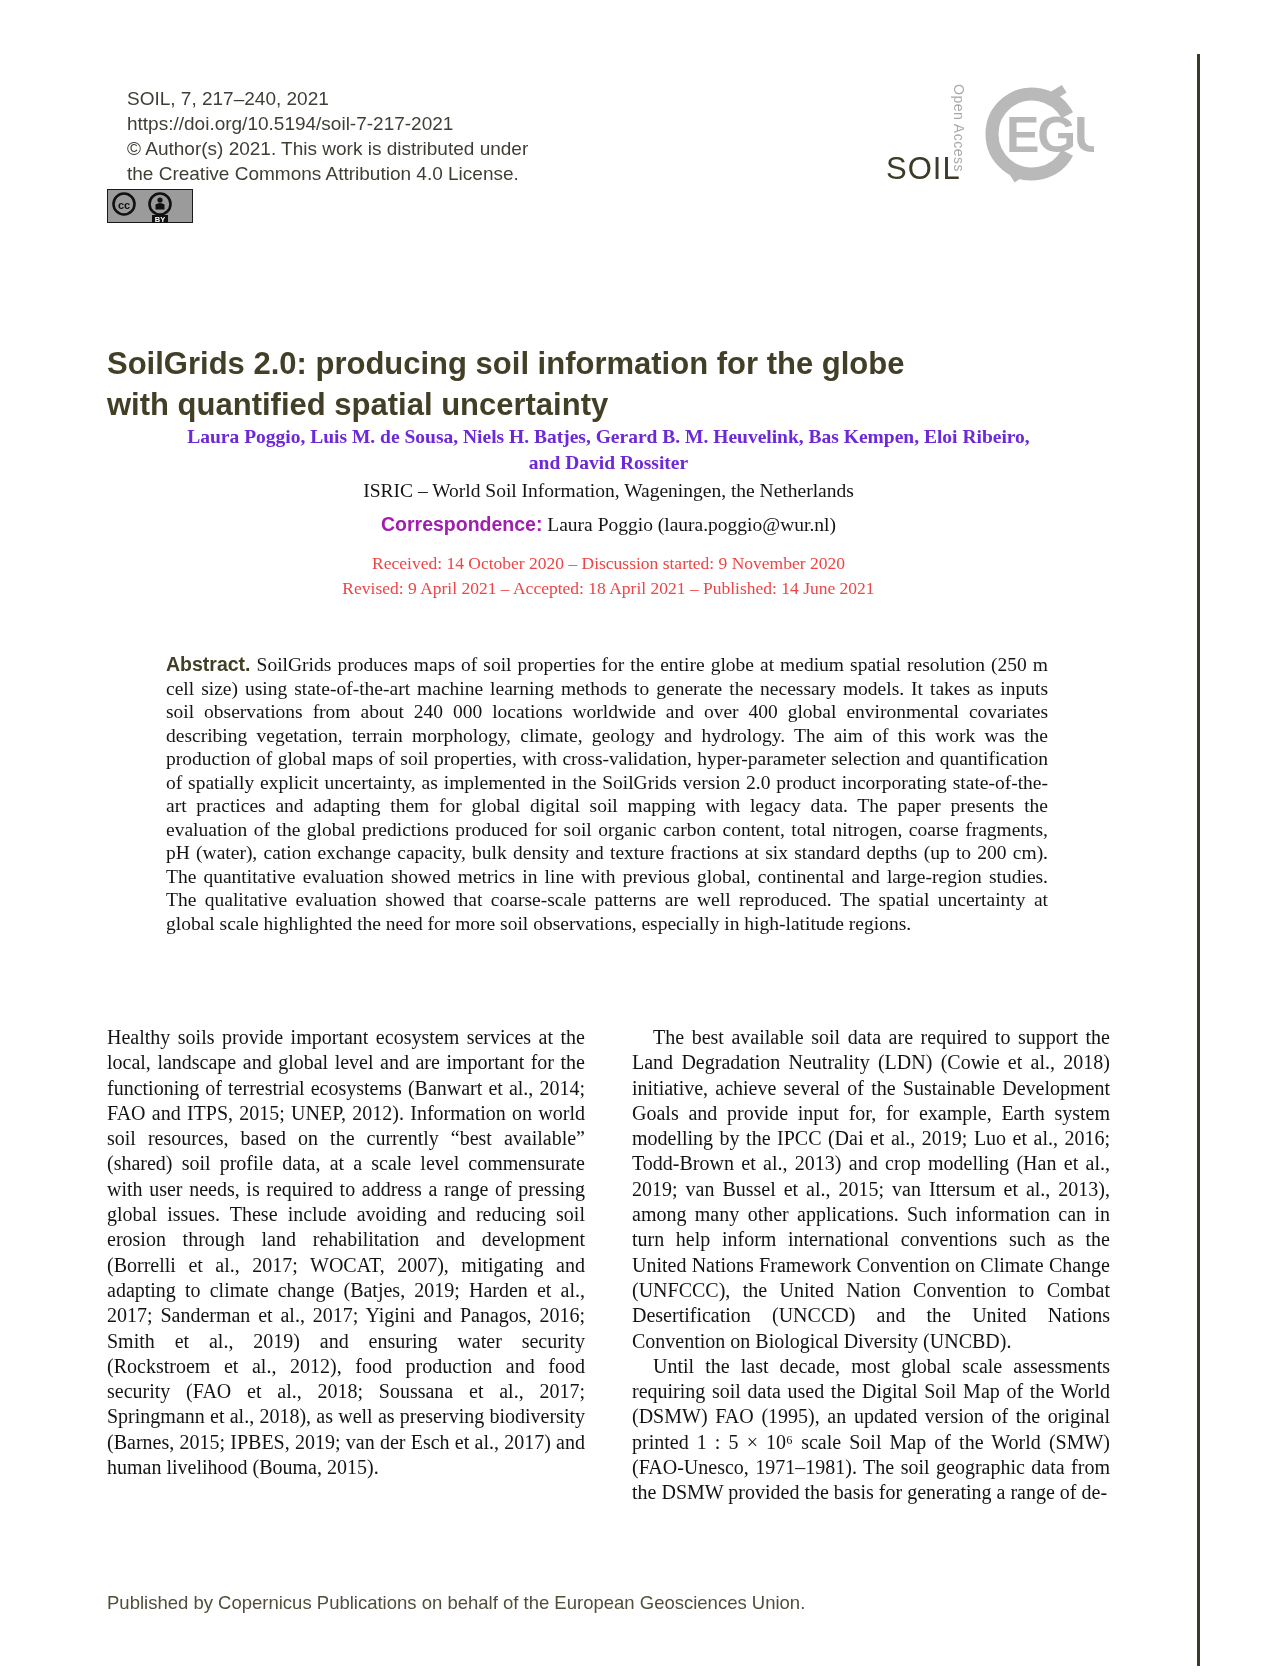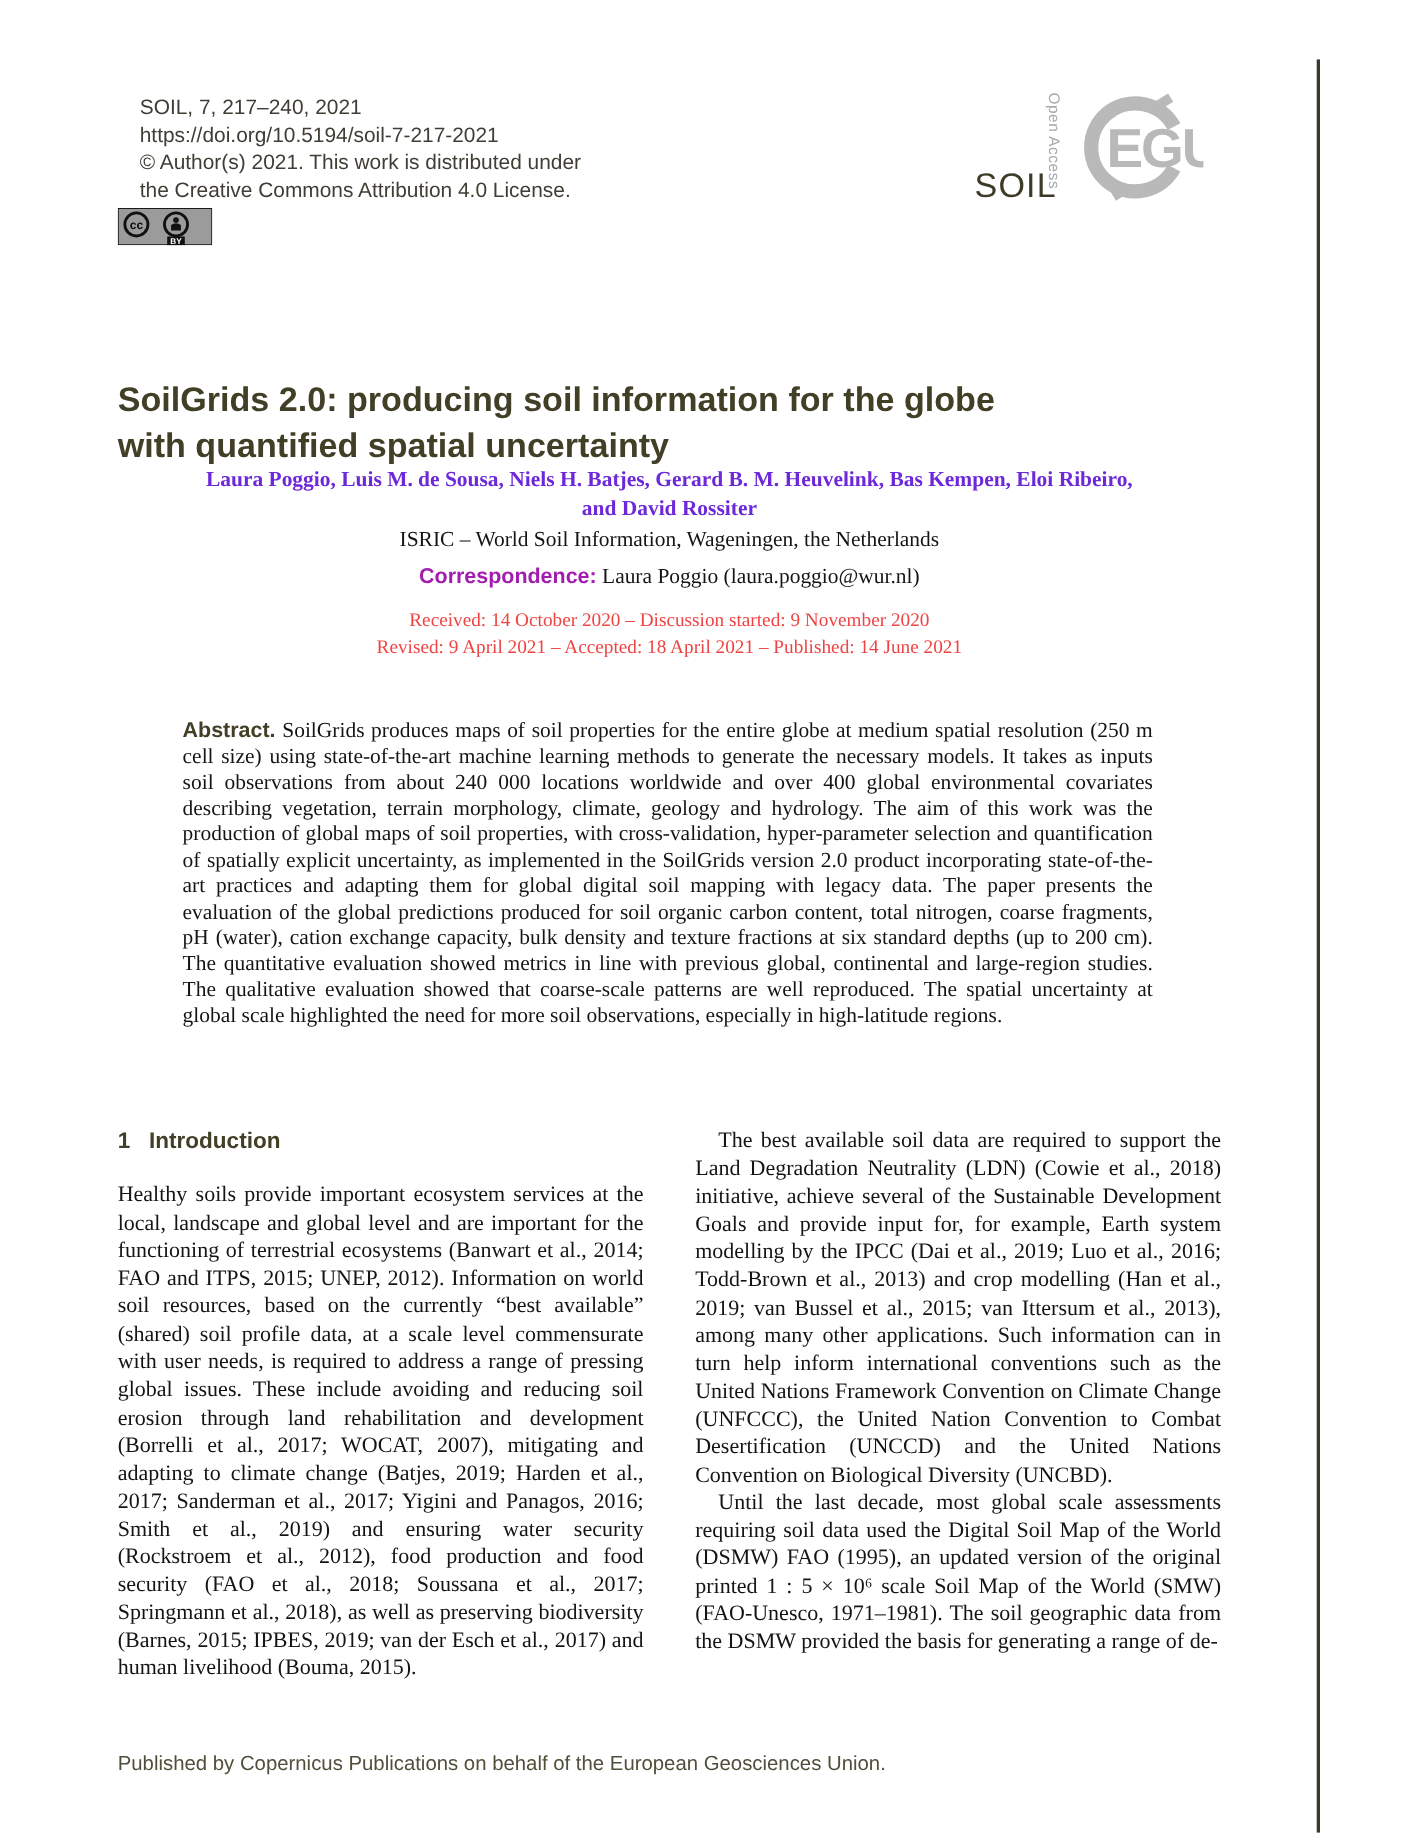--- a/index.html
+++ b/index.html
@@ -148,23 +148,20 @@
     <div>Received: 14 October 2020 – Discussion started: 9 November 2020</div>
     <div>Revised: 9 April 2021 – Accepted: 18 April 2021 – Published: 14 June 2021</div>
   </div>
 
   <div class="abstract">
     <span class="label">Abstract.</span>
     <span>SoilGrids produces maps of soil properties for the entire globe at medium spatial resolution (250 m cell size) using state-of-the-art machine learning methods to generate the necessary models. It takes as inputs soil observations from about 240 000 locations worldwide and over 400 global environmental covariates describing vegetation, terrain morphology, climate, geology and hydrology. The aim of this work was the production of global maps of soil properties, with cross-validation, hyper-parameter selection and quantification of spatially explicit uncertainty, as implemented in the SoilGrids version 2.0 product incorporating state-of-the-art practices and adapting them for global digital soil mapping with legacy data. The paper presents the evaluation of the global predictions produced for soil organic carbon content, total nitrogen, coarse fragments, pH (water), cation exchange capacity, bulk density and texture fractions at six standard depths (up to 200 cm). The quantitative evaluation showed metrics in line with previous global, continental and large-region studies. The qualitative evaluation showed that coarse-scale patterns are well reproduced. The spatial uncertainty at global scale highlighted the need for more soil observations, especially in high-latitude regions.</span>
   </div>
 
   <div class="col col-left">
-    <h2 class="section-heading">
-      <span class="sec-num">1</span><span>Introduction</span>
-    </h2>
     <p>Healthy soils provide important ecosystem services at the local, landscape and global level and are important for the functioning of terrestrial ecosystems (Banwart et al., 2014; FAO and ITPS, 2015; UNEP, 2012). Information on world soil resources, based on the currently “best available” (shared) soil profile data, at a scale level commensurate with user needs, is required to address a range of pressing global issues. These include avoiding and reducing soil erosion through land rehabilitation and development (Borrelli et al., 2017; WOCAT, 2007), mitigating and adapting to climate change (Batjes, 2019; Harden et al., 2017; Sanderman et al., 2017; Yigini and Panagos, 2016; Smith et al., 2019) and ensuring water security (Rockstroem et al., 2012), food production and food security (FAO et al., 2018; Soussana et al., 2017; Springmann et al., 2018), as well as preserving biodiversity (Barnes, 2015; IPBES, 2019; van der Esch et al., 2017) and human livelihood (Bouma, 2015).</p>
   </div>
 
   <div class="col col-right">
     <p class="indent">The best available soil data are required to support the Land Degradation Neutrality (LDN) (Cowie et al., 2018) initiative, achieve several of the Sustainable Development Goals and provide input for, for example, Earth system modelling by the IPCC (Dai et al., 2019; Luo et al., 2016; Todd-Brown et al., 2013) and crop modelling (Han et al., 2019; van Bussel et al., 2015; van Ittersum et al., 2013), among many other applications. Such information can in turn help inform international conventions such as the United Nations Framework Convention on Climate Change (UNFCCC), the United Nation Convention to Combat Desertification (UNCCD) and the United Nations Convention on Biological Diversity (UNCBD).</p>
     <p class="indent">Until the last decade, most global scale assessments requiring soil data used the Digital Soil Map of the World (DSMW) FAO (1995), an updated version of the original printed 1 : 5 × 10⁶ scale Soil Map of the World (SMW) (FAO-Unesco, 1971–1981). The soil geographic data from the DSMW provided the basis for generating a range of de-</p>
   </div>
 
   <div class="footer">Published by Copernicus Publications on behalf of the European Geosciences Union.</div>
 

